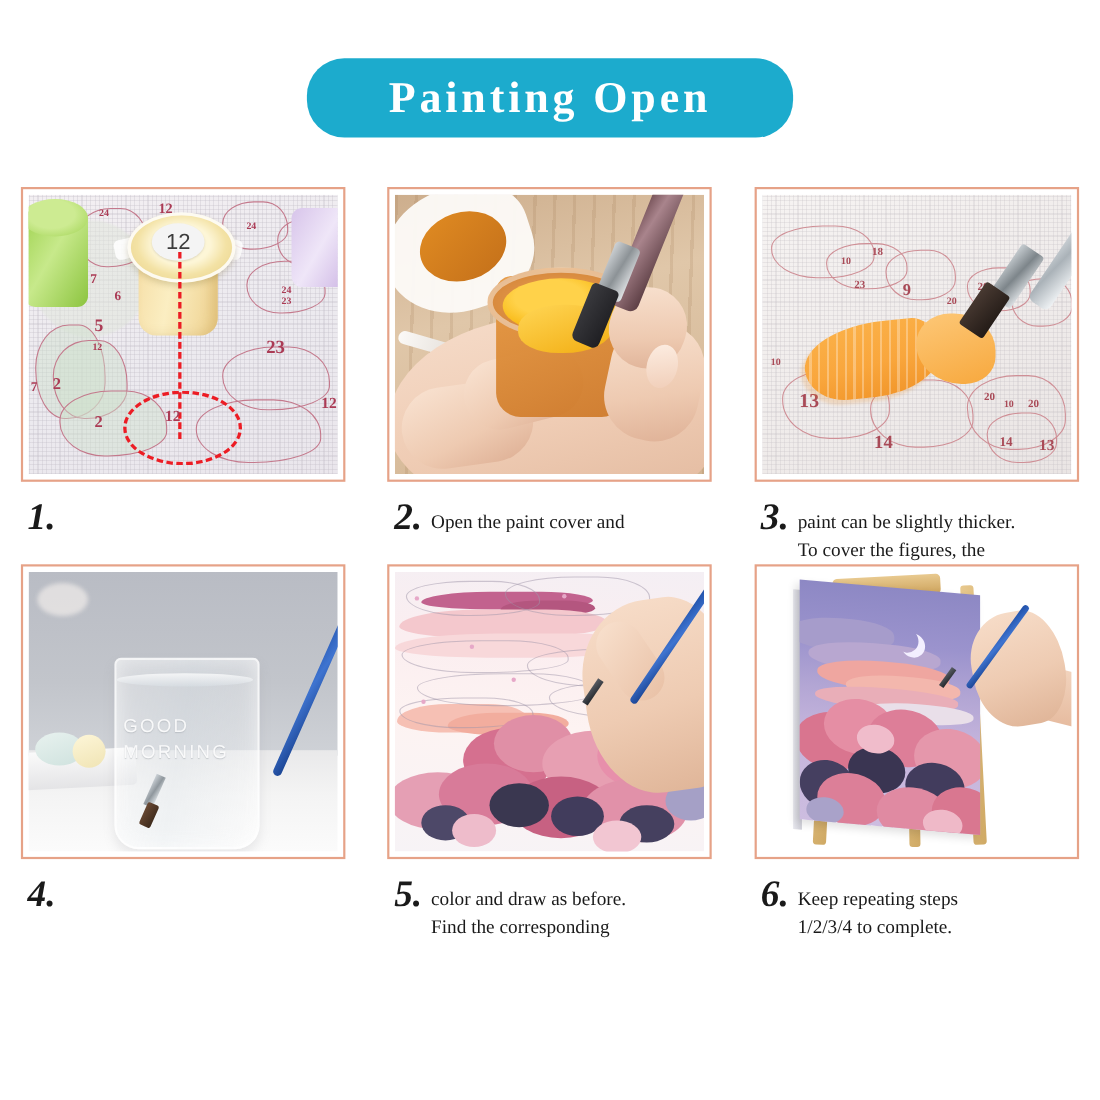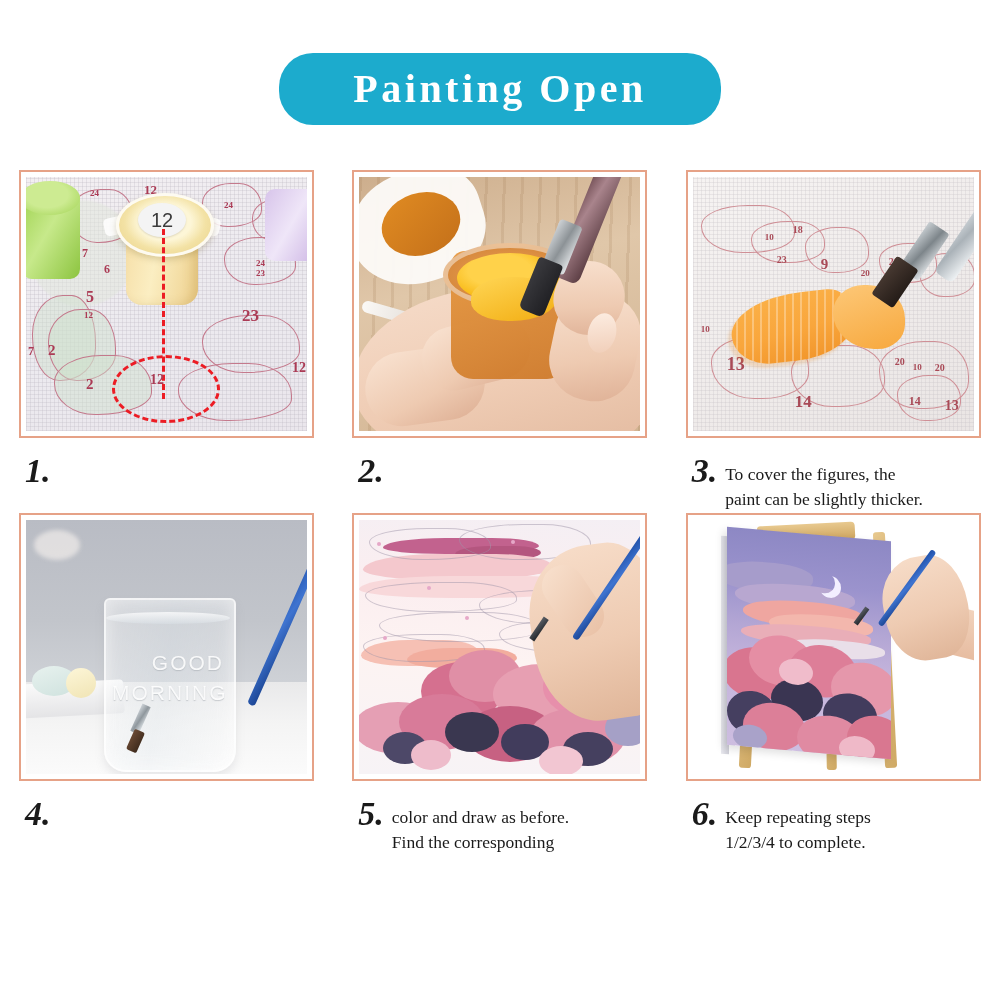--- a/index.html
+++ b/index.html
@@ -371,24 +371,24 @@
     box-shadow: inset 0 0 18px rgba(255,255,255,.55), 0 6px 10px rgba(150,150,155,.18);
   }
   .water-line {
     position:absolute; left:80px; top:92px; width:124px; height:12px;
     border-radius:50%;
     background: linear-gradient(180deg, rgba(255,255,255,.75), rgba(220,228,234,.4));
   }
   .glass-text {
     position:absolute; left:86px; top:128px;
     width:112px;
-    text-align:right;
+    text-align:left;
     color: rgba(255,255,255,.88);
     font-family: "Liberation Sans", sans-serif;
-    font-size: 21px;
+    font-size: 17px;
     letter-spacing: 2px;
     line-height: 1.45;
     text-shadow: 0 1px 1px rgba(160,165,172,.5);
   }
   .brush4-handle {
     position:absolute; right:10px; top:-14px;
     width:8px; height:208px;
     background: linear-gradient(100deg,#1f4fa8,#3f74d0,#1b4594);
     border-radius:4px;
     transform: rotate(24deg);
@@ -582,20 +582,21 @@
         <div class="nail"></div>
 
         <div class="brush2-handle"></div>
         <div class="brush2-ferrule"></div>
         <div class="brush2-tip"></div>
       </div>
     </div>
     <div class="caption">
       <div class="step-number">2.</div>
       <div class="caption-text">
+        <div>Open the paint cover and</div>
       </div>
     </div>
   </div>
 
   <div class="step-cell">
     <div class="photo-frame">
       <div class="photo">
         <div class="p3-bg"></div>
 
         <div class="p3-shape" style="left:8px;top:28px;width:92px;height:46px;"></div>
@@ -629,22 +630,22 @@
         <div class="stroke-blob"></div>
 
         <div class="brush3-handle"></div>
         <div class="brush3-ferrule"></div>
         <div class="brush3-tip"></div>
       </div>
     </div>
     <div class="caption">
       <div class="step-number">3.</div>
       <div class="caption-text">
+        <div>paint can be slightly thicker.</div>
         <div>To cover the figures, the</div>
-        <div>paint can be slightly thicker.</div>
       </div>
     </div>
   </div>
 
   <div class="step-cell">
     <div class="photo-frame">
       <div class="photo">
         <div class="p4-wall"></div>
         <div class="p4-table"></div>
         <div class="p4-blur"></div>

